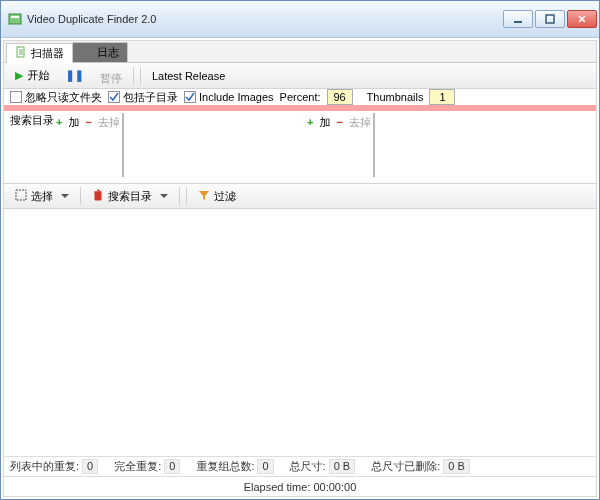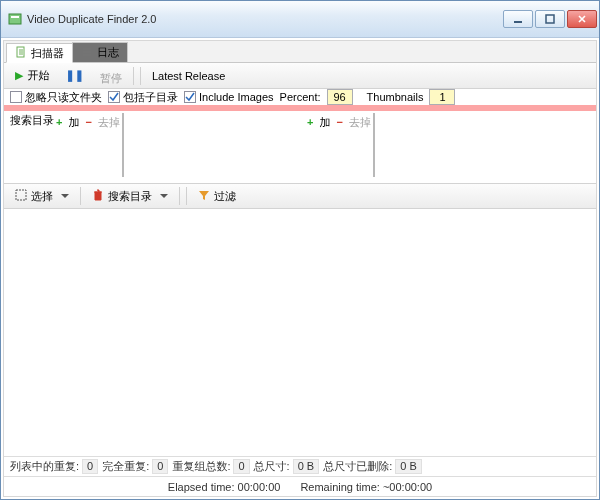--- a/index.html
+++ b/index.html
@@ -41,21 +41,21 @@
 .dir-title { height: 16px; }
 .dir-btns { height: 18px; display: flex; align-items: center; gap: 6px; padding: 0 2px; }
 .dir-btns .plus { color: #2aa82a; font-weight: bold; }
 .dir-btns .minus { color: #d03a2a; font-weight: bold; }
 .dir-box { height: 64px; border: 1px solid #b8b8b8; background: #fff; }
 
 .toolbar2 { height: 26px; background: linear-gradient(#fcfcfc,#ececec); border-top: 1px solid #d3d3d3; border-bottom: 1px solid #d3d3d3; display: flex; align-items: center; padding: 0 4px; gap: 2px; }
 
 .results { flex: 1; background: #fff; }
 
-.status1 { height: 20px; border-top: 1px solid #ddd; display: flex; align-items: center; padding: 0 6px; gap: 4px; color: #333; text-align: right; }
+.status1 { height: 20px; border-top: 1px solid #ddd; display: flex; align-items: center; padding: 0 6px; gap: 16px; color: #333; text-align: right; }
 .status1 .seg { display: flex; gap: 3px; }
 .status1 .val { background: #f0f0f0; padding: 0 4px; border: 1px solid #e0e0e0; }
 
 .status2 { height: 20px; border-top: 1px solid #ddd; display: flex; align-items: center; justify-content: center; gap: 20px; color: #333; }
 
 .chk { width: 12px; height: 12px; border: 1px solid #8e8f9d; background: #fff; display: inline-flex; align-items: center; justify-content: center; }
 .chk.on svg { display: block; }
 .chk svg { display: none; }
 </style>
 </head>
@@ -219,17 +219,16 @@
           <span class="val">0 B</span>
         </span>
       <span class="seg">
           <span>总尺寸已删除:</span>
           <span class="val">0 B</span>
         </span>
     </div>
 
     <div class="status2">
       <span><span>Elapsed time:</span> <span>00:00:00</span></span>
-      <span><span>Remaining time:</span> <span>~00:00:00</span></span>
     </div>
 
   </div>
 </div>
 
 </body></html>

